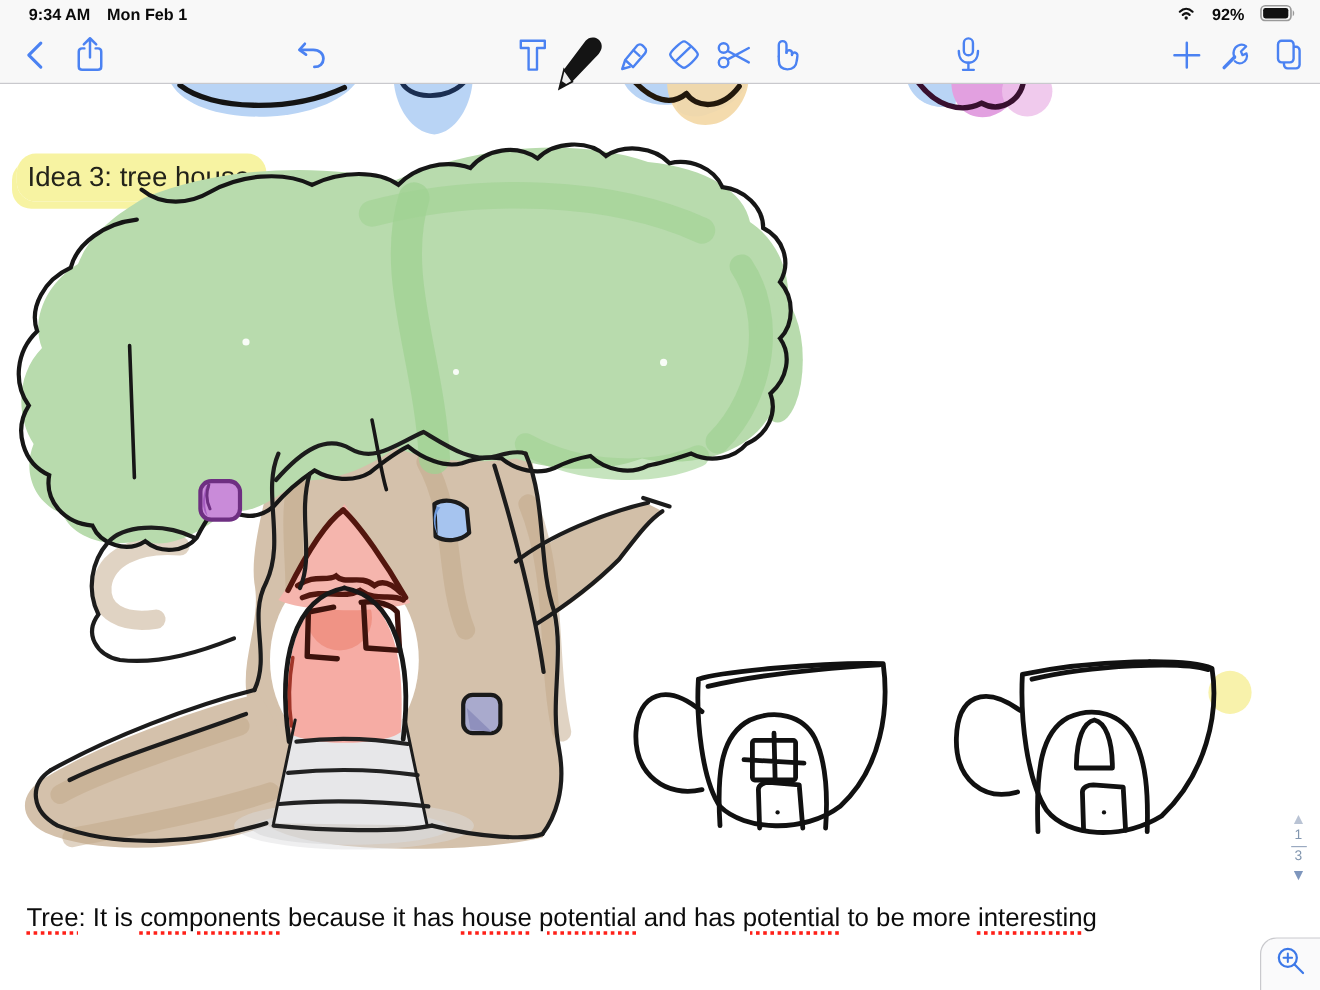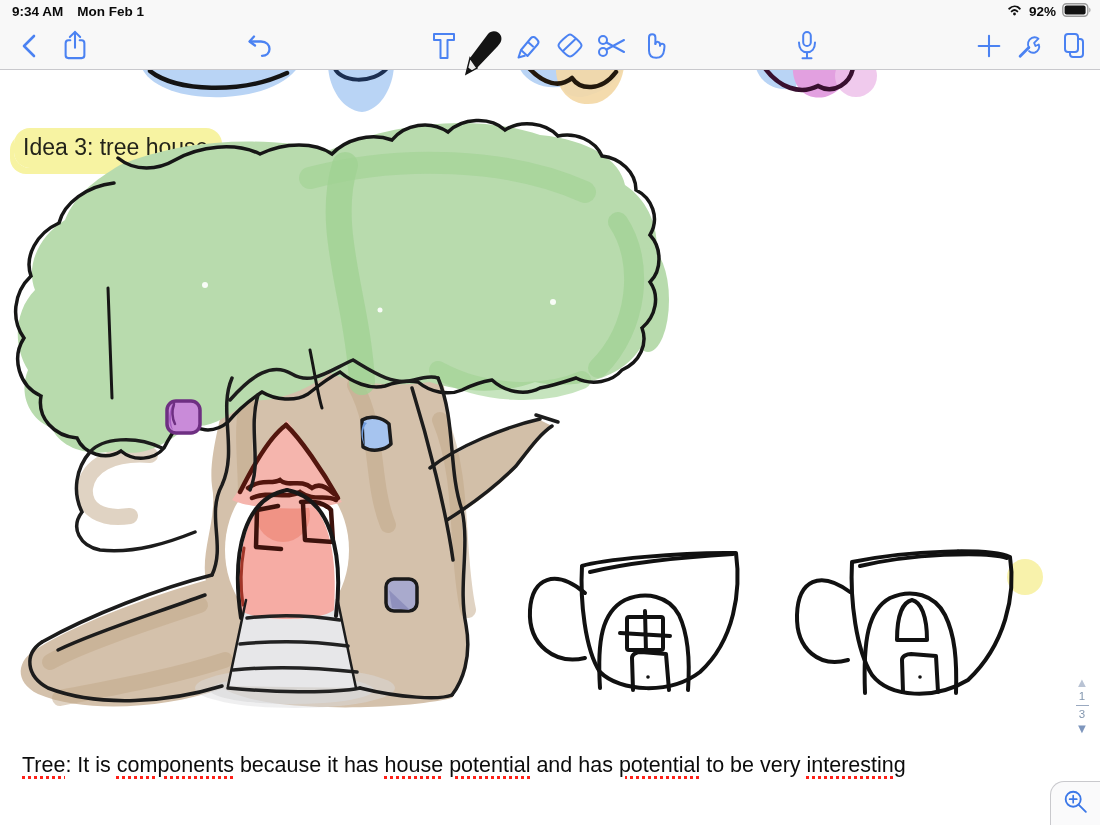--- a/index.html
+++ b/index.html
@@ -5,24 +5,24 @@
   html,body{margin:0;padding:0;}
   body{
     width:1100px;height:825px;overflow:hidden;position:relative;
     background:#fff;font-family:"Liberation Sans","DejaVu Sans",sans-serif;
     -webkit-font-smoothing:antialiased;
   }
   
   .statusbar{
     position:absolute;left:0;top:0;width:1100px;height:22px;
     background:#f8f8f8;z-index:20;display:flex;align-items:center;
-    justify-content:space-between;padding:0;box-sizing:border-box;
+    justify-content:space-between;padding:12px;box-sizing:border-box;
   }
   .statusbar .left{display:flex;gap:14px;margin-left:12px;font-size:13.5px;font-weight:700;color:#0a0a0a;}
-  .statusbar .right{display:flex;align-items:center;gap:6px;margin-right:8px;font-size:13.5px;font-weight:600;color:#0a0a0a;}
+  .statusbar .right{display:flex;align-items:center;gap:13px;margin-right:8px;font-size:13.5px;font-weight:600;color:#0a0a0a;}
   
   .toolbar{
     position:absolute;left:0;top:22px;width:1100px;height:47px;
     background:#f8f8f8;border-bottom:1px solid #c9c9cd;z-index:18;
   }
   .tb-icon{position:absolute;top:9px;cursor:pointer;}
   .tb-icon svg{display:block;}
   
   .canvas{position:absolute;left:0;top:70px;width:1100px;height:755px;background:#fff;z-index:1;}
   .sketch-svg{position:absolute;left:0;top:70px;width:1100px;height:755px;z-index:3;pointer-events:none;}
@@ -307,21 +307,21 @@
     <path d="M860,496 C910,484 985,481 1007,488"></path>
     <circle cx="958" cy="481" r="1.6" fill="#111" stroke="none"></circle>
     <path d="M865,623 C863,570 868,540 890,528 C912,518 935,525 945,545 C955,565 957,590 956,623"></path>
     <path d="M897,570 C897,545 903,532 912,530 C921,532 927,546 927,570 L897,570"></path>
     <path d="M903,622 L902,590 C902,586 907,584 911,584 L936,586 L938,622"></path>
     <circle cx="920" cy="607" r="1.8" fill="#111" stroke="none"></circle>
   </g>
 </svg>
 
 <div class="notes">
-    <div><span class="misspelled">Tree</span><span>: It is </span><span class="misspelled">components</span><span> because it has </span><span class="misspelled">house</span><span> </span><span class="misspelled">potential</span><span> and has </span><span class="misspelled">potential</span><span> to be very </span><span class="misspelled">interesting</span></div>
+    <div><span class="misspelled">Tree</span><span>: It is </span><span class="misspelled">components</span><span> because it has </span><span class="misspelled">house</span><span> </span><span class="misspelled">potential</span><span> and has </span><span class="misspelled">potential</span><span> to be more </span><span class="misspelled">interesting</span></div>
   </div>
 
 <div class="pagenav">
   <span class="tri tri-up">▲</span>
   <span class="num">1</span>
   <span class="sep"></span>
   <span class="num">3</span>
   <span class="tri tri-down">▼</span>
 </div>
 

